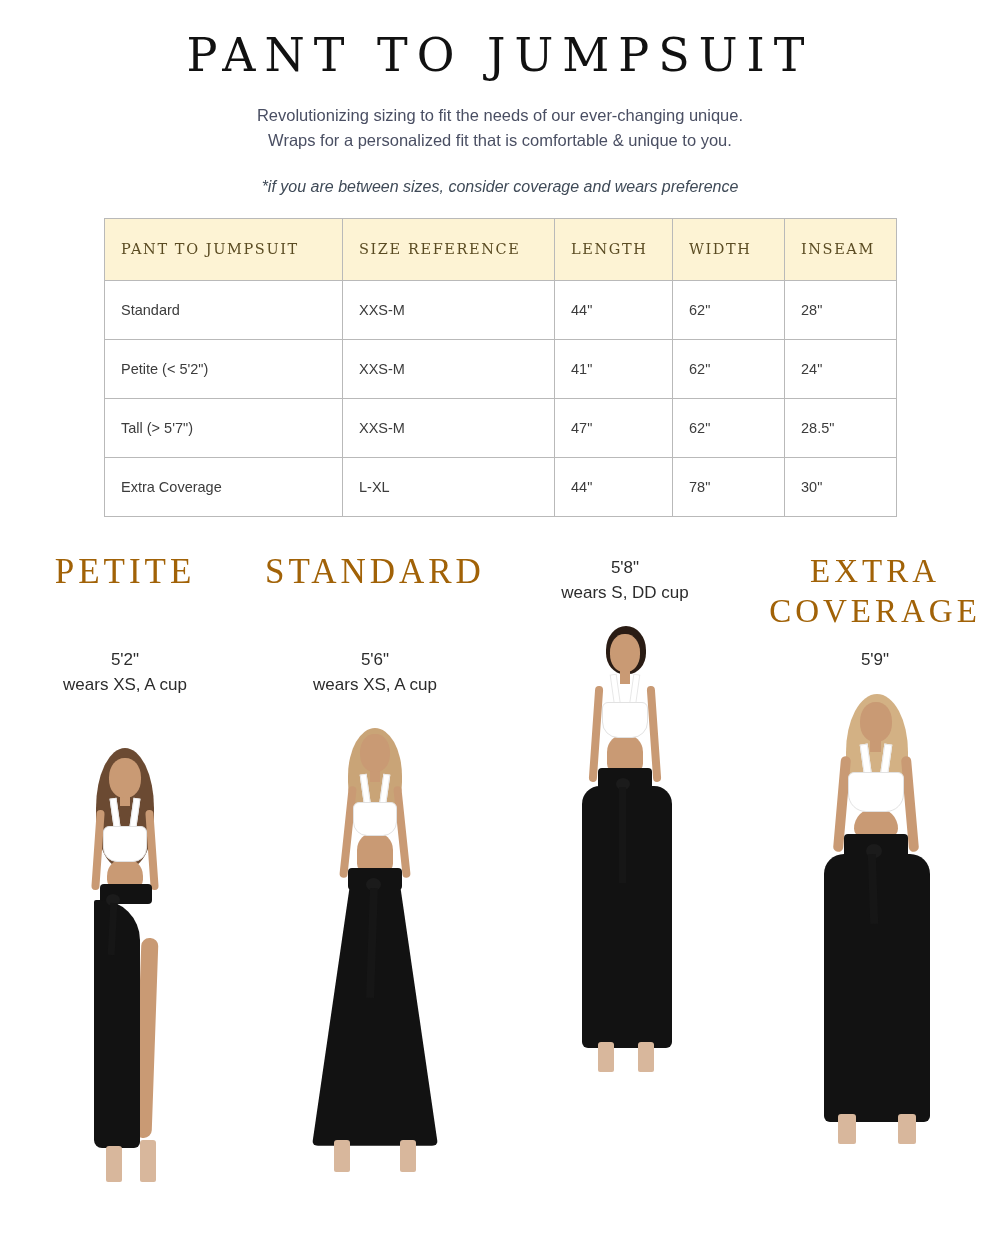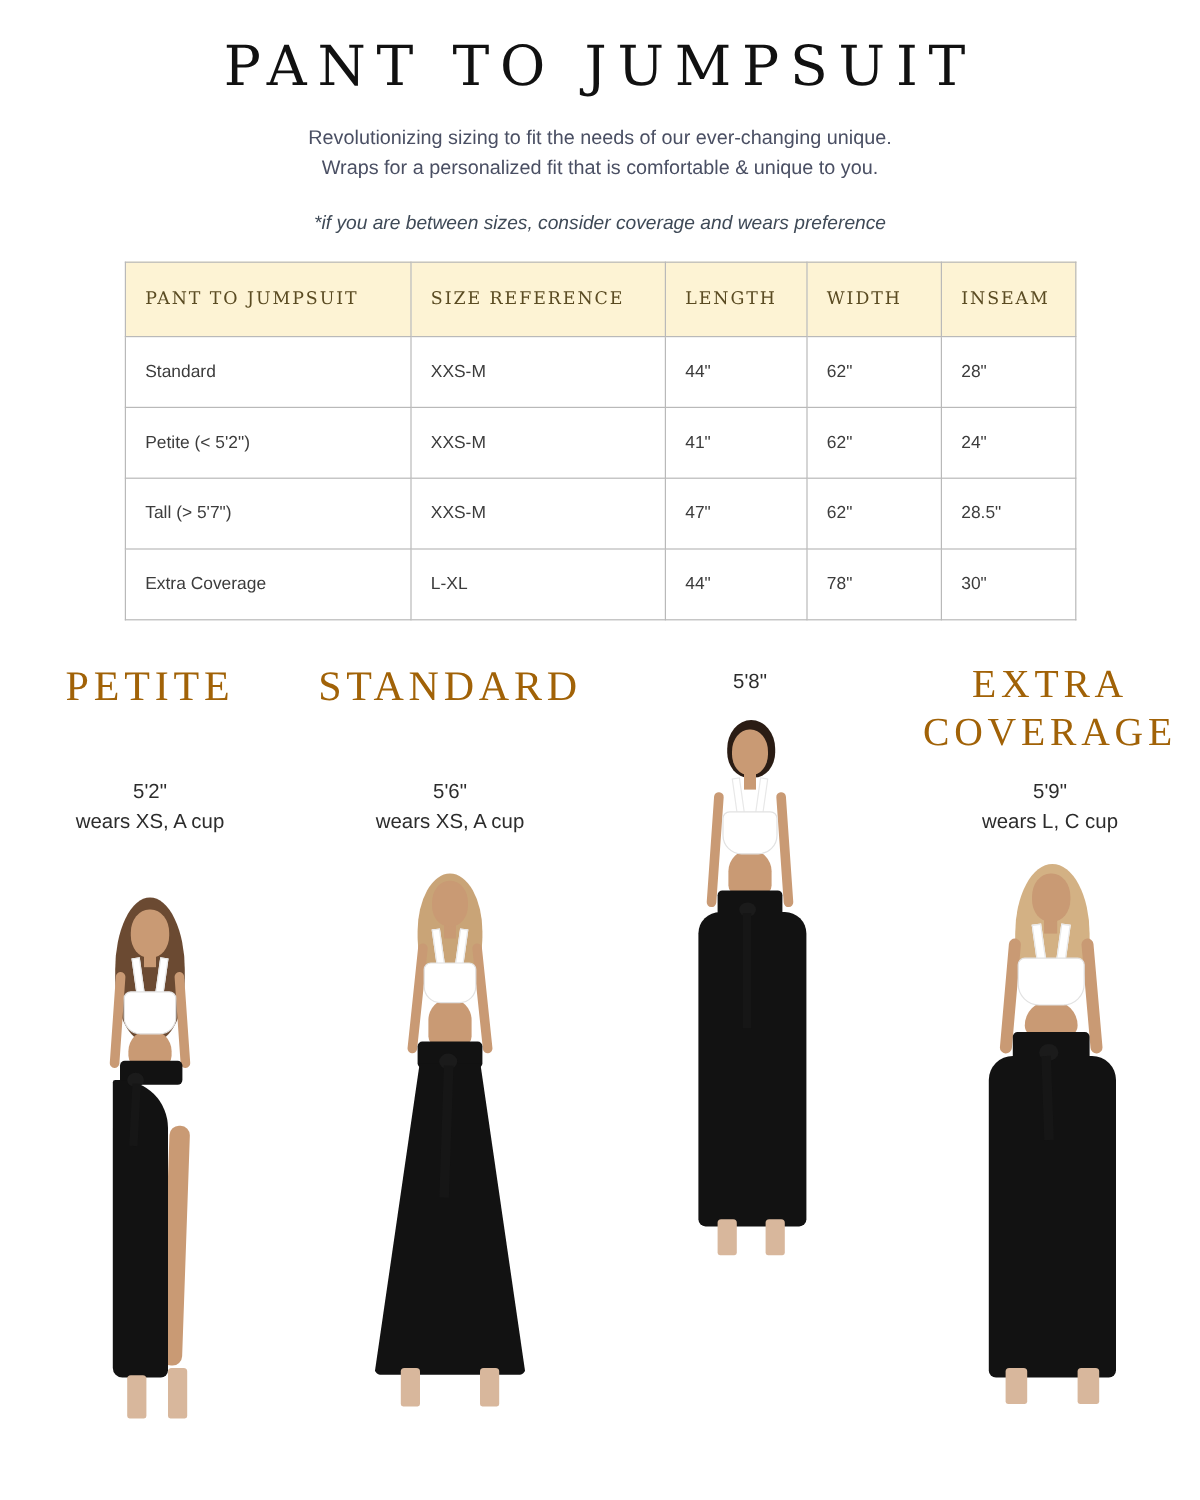--- a/index.html
+++ b/index.html
@@ -317,20 +317,21 @@
         <div class="sash" style="left:78px;top:160px;width:8px;height:110px;transform:rotate(2deg);"></div>
         <div class="shoe" style="left:44px;top:412px;width:16px;height:32px;"></div>
         <div class="shoe" style="left:110px;top:412px;width:16px;height:32px;"></div>
       </div>
     </div>
   </div>
 
   <div class="model">
     <div class="model-stats">
       <div>5'8"</div>
+      <div>wears S, DD cup</div>
     </div>
     <div class="figure">
       <div class="fig-inner" style="width:150px;height:470px;">
         <div class="hair" style="left:56px;top:0;width:40px;height:48px;background:#2a1c14;"></div>
         <div class="head" style="left:60px;top:8px;width:30px;height:38px;"></div>
         <div class="neck" style="left:70px;top:42px;width:10px;height:16px;"></div>
         <div class="top-strap" style="left:62px;top:48px;width:7px;height:34px;transform:rotate(-8deg);"></div>
         <div class="top-strap" style="left:81px;top:48px;width:7px;height:34px;transform:rotate(8deg);"></div>
         <div class="top" style="left:52px;top:76px;width:46px;height:36px;border-radius:6px 6px 16px 16px;"></div>
         <div class="arm" style="left:42px;top:60px;width:8px;height:96px;transform:rotate(4deg);"></div>
@@ -343,21 +344,20 @@
         <div class="shoe" style="left:48px;top:416px;width:16px;height:30px;"></div>
         <div class="shoe" style="left:88px;top:416px;width:16px;height:30px;"></div>
       </div>
     </div>
   </div>
 
   <div class="model">
     <div class="model-title two-line">EXTRA COVERAGE</div>
     <div class="model-stats">
       <div>5'9"</div>
-      <div>wears L, C cup</div>
     </div>
     <div class="figure">
       <div class="fig-inner" style="width:170px;height:468px;">
         <div class="hair" style="left:56px;top:0;width:62px;height:116px;background:#d3b184;"></div>
         <div class="head" style="left:70px;top:8px;width:32px;height:40px;"></div>
         <div class="neck" style="left:80px;top:44px;width:11px;height:14px;"></div>
         <div class="top-strap" style="left:72px;top:50px;width:8px;height:34px;transform:rotate(-8deg);"></div>
         <div class="top-strap" style="left:92px;top:50px;width:8px;height:34px;transform:rotate(8deg);"></div>
         <div class="top" style="left:58px;top:78px;width:56px;height:40px;border-radius:6px 6px 18px 18px;"></div>
         <div class="arm" style="left:47px;top:62px;width:10px;height:96px;transform:rotate(5deg);"></div>

